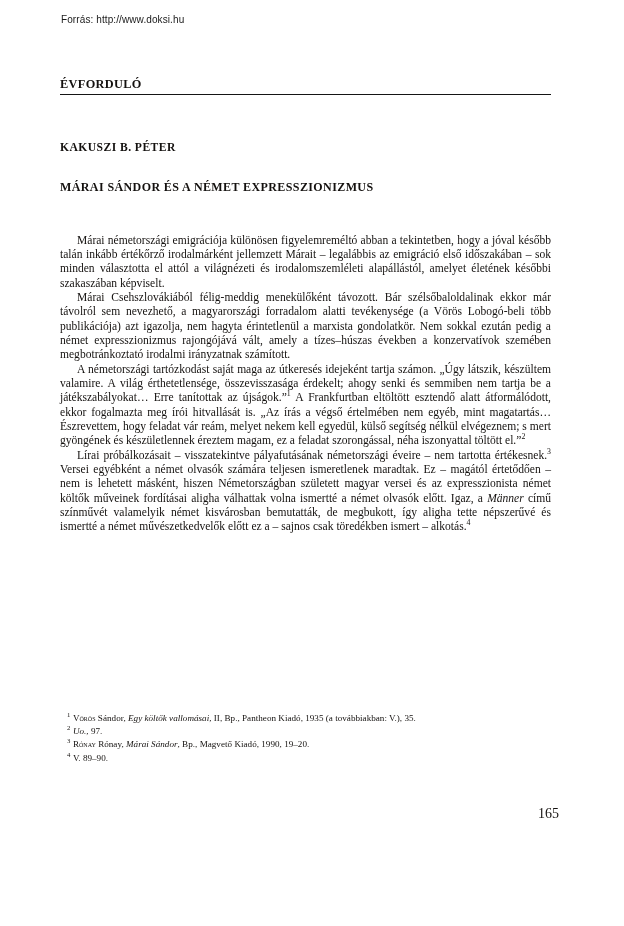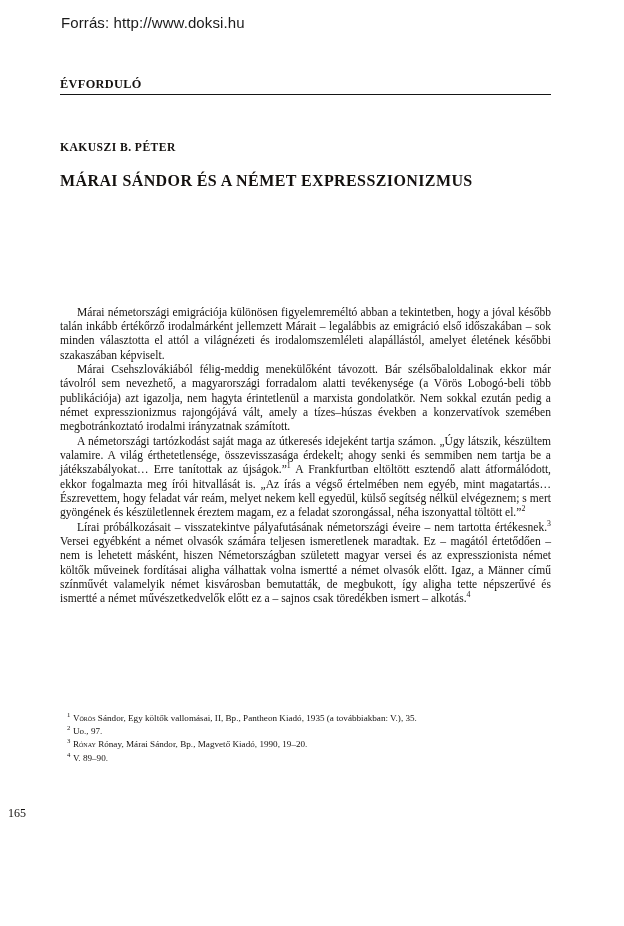--- a/index.html
+++ b/index.html
@@ -15,21 +15,21 @@
     color: #14110f;
     overflow: hidden;
   }
 
   
   .source-line {
     position: absolute;
     top: 14px;
     left: 16px;
     font-family: "Liberation Sans", sans-serif;
-    font-size: 15px;
+    font-size: 10px;
     color: #1a1a1a;
     letter-spacing: 0.1px;
     white-space: nowrap;
     padding-left: 45px;
   }
 
   
   .page {
     position: absolute;
     left: 0;
@@ -60,45 +60,45 @@
   }
 
   
   .author {
     margin-top: 46px;
     font-size: 11.6px;
     font-weight: bold;
     letter-spacing: 0.45px;
   }
   .article-title {
-    margin-top: 18px;
-    font-size: 16px;
+    margin-top: 26px;
+    font-size: 12px;
     font-weight: bold;
     letter-spacing: 0.4px;
   }
 
   
   .body-copy {
-    margin-top: 115px;
+    margin-top: 38px;
     font-size: 11.55px;
     line-height: 14.35px;
     text-align: justify;
     text-justify: inter-word;
     hyphens: manual;
   }
   .body-copy p {
     margin: 0;
     text-indent: 17px;
   }
   .fnref {
     font-size: 0.68em;
     vertical-align: super;
     line-height: 0;
   }
-  .ital { }
+  .ital { font-style: italic; }
 
   
   .footnotes {
     position: absolute;
     left: 67px;
     top: 712px;
     width: 491px;
     font-size: 9.1px;
     line-height: 13.2px;
   }
@@ -113,25 +113,25 @@
     line-height: 0;
     margin-right: 2.5px;
   }
   .smallcaps {
     font-variant: small-caps;
   }
 
   
   .folio {
     position: absolute;
-    left: 8px;
+    left: 1px;
     top: 806px;
     width: 558px;
-    text-align: left;
-    font-size: 12px;
+    text-align: right;
+    font-size: 14px;
   }
 </style>
 </head>
 <body>
 
 <div class="source-line">Forrás: http://www.doksi.hu</div>
 
 <div class="page">
 
   <div class="content">

